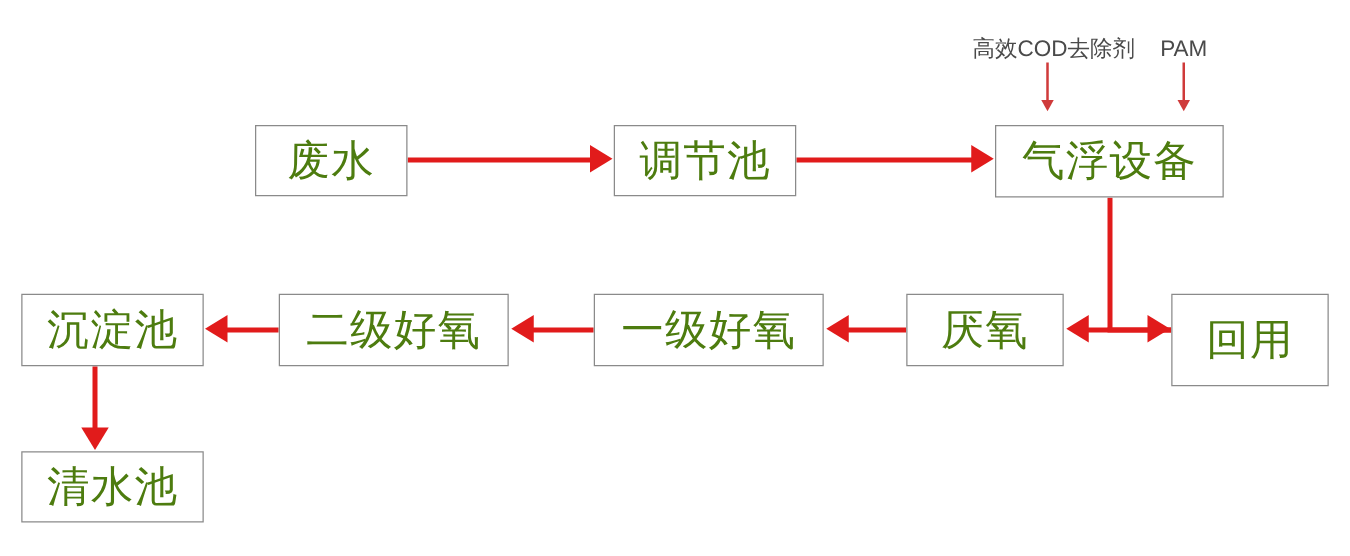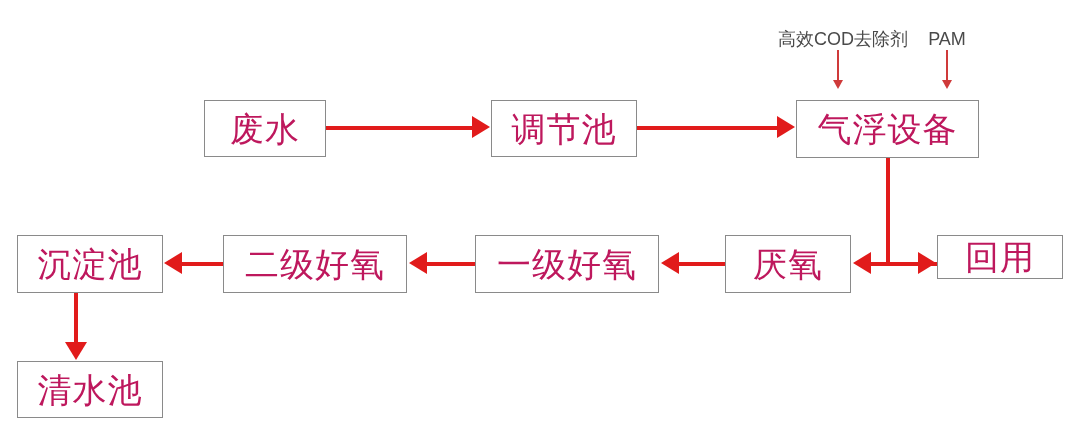--- a/index.html
+++ b/index.html
@@ -13,21 +13,21 @@
     height: 445px;
     background: #ffffff;
     overflow: hidden;
     font-family: "Liberation Sans", "DejaVu Sans", sans-serif;
   }
   .node {
     position: absolute;
     box-sizing: border-box;
     border: 1.5px solid #8a8a8a;
     background: #ffffff;
-    color: #be185d;
+    color: #4d7c0f;
     display: flex;
     align-items: center;
     justify-content: center;
     font-size: 34px;
     line-height: 1;
     letter-spacing: 1px;
     white-space: nowrap;
     z-index: 5;
   }
   .reagent-label {
@@ -131,17 +131,17 @@
   <div class="node" style="left:796px; top:100px; width:183px; height:58px;">气浮设备</div>
 
   <div class="node" style="left:17px; top:235px; width:146px; height:58px;">沉淀池</div>
 
   <div class="node" style="left:223px; top:235px; width:184px; height:58px;">二级好氧</div>
 
   <div class="node" style="left:475px; top:235px; width:184px; height:58px;">一级好氧</div>
 
   <div class="node" style="left:725px; top:235px; width:126px; height:58px;">厌氧</div>
 
-  <div class="node" style="left:937px; top:235px; width:126px; height:44px;">回用</div>
+  <div class="node" style="left:937px; top:235px; width:126px; height:74px;">回用</div>
 
   <div class="node" style="left:17px; top:361px; width:146px; height:57px;text-align:center;">清水池</div>
 
 </div>
 
 </body></html>

